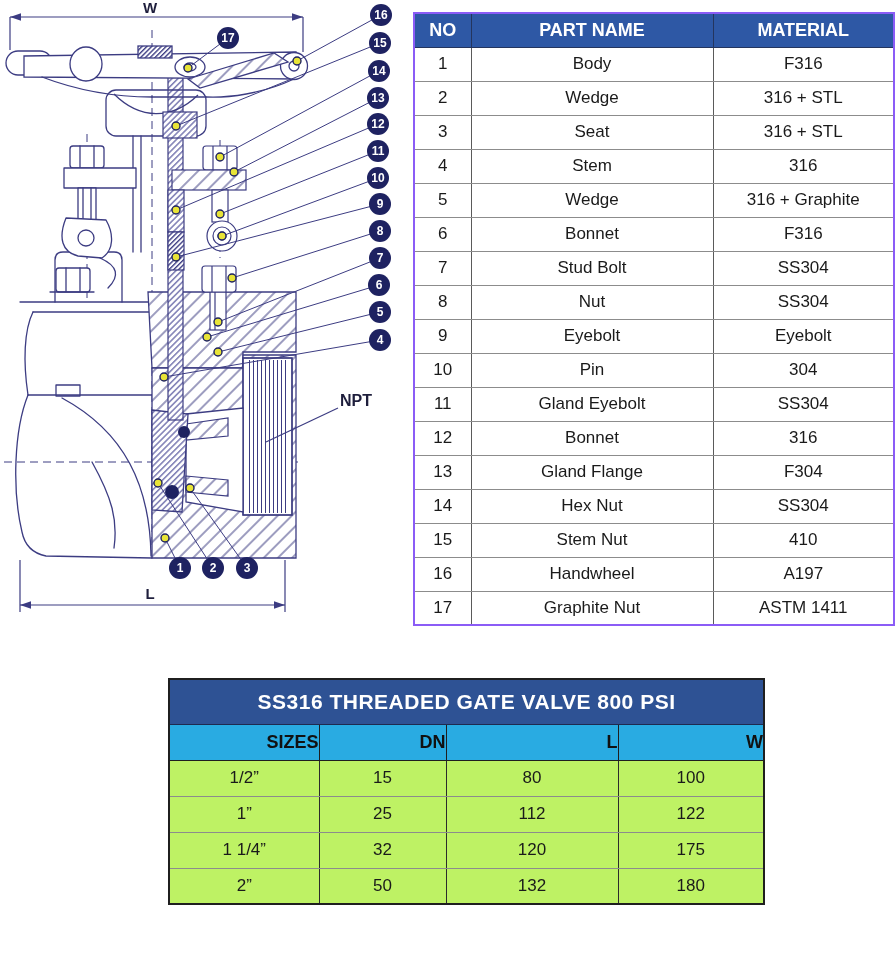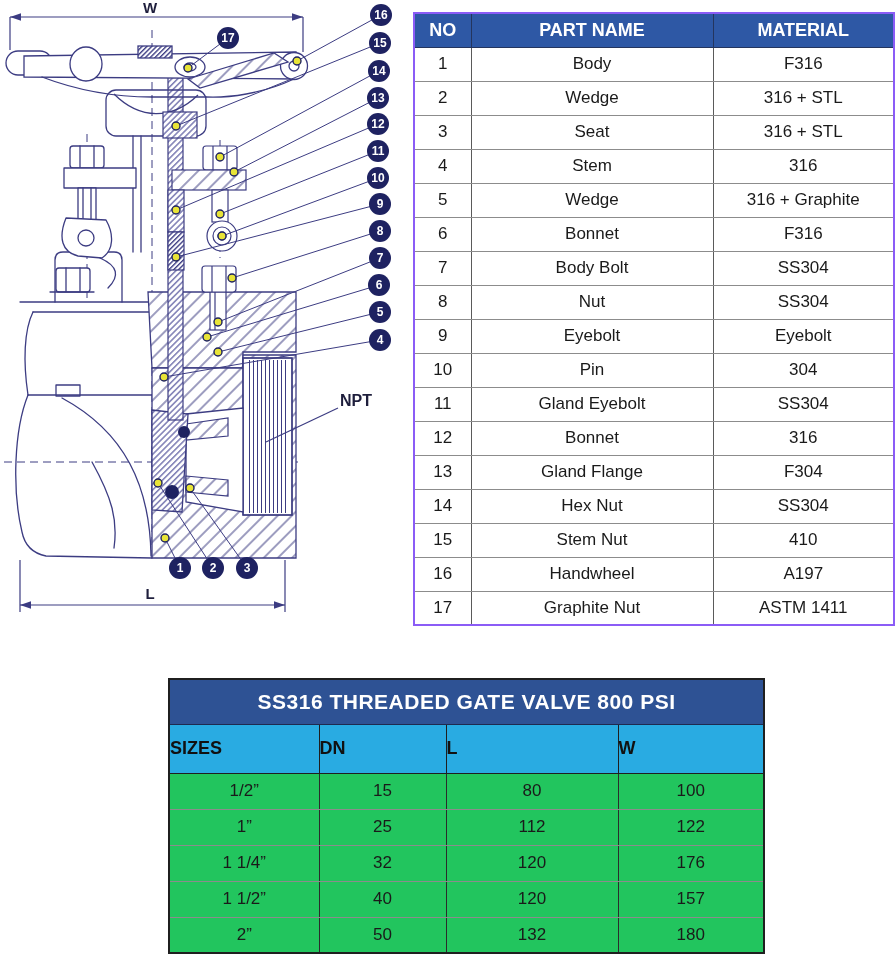--- a/index.html
+++ b/index.html
@@ -53,28 +53,28 @@
   }
   table.sizes td.title{
     background:var(--title-blue);color:#ffffff;
     font-size:21px;font-weight:bold;letter-spacing:.5px;
     height:45px;text-align:center;vertical-align:middle;
     border:1.5px solid #1f2a50;
   }
   table.sizes th{
     background:var(--cyan);color:#111111;
     font-size:18px;font-weight:bold;
-    height:49px;text-align:left;vertical-align:middle;
+    height:36px;text-align:right;vertical-align:middle;
     border:1.5px solid #1f1f1f;
   }
   table.sizes td{
     height:36px;text-align:center;vertical-align:middle;
     border-left:1.5px solid #2b2b2b;border-right:1.5px solid #2b2b2b;
     border-top:1.5px solid #8c8c8c;border-bottom:1.5px solid #8c8c8c;
-    background:#22c55e;
+    background:#bef264;
   }
 </style>
 </head>
 <body>
 
 <div class="page">
 
   <svg class="drawing" viewBox="0 0 410 650">
     <defs>
       <pattern id="hs" width="10" height="10" patternUnits="userSpaceOnUse" patternTransform="rotate(45)">
@@ -352,21 +352,21 @@
           <td>Wedge</td>
           <td>316 + Graphite</td>
         </tr>
         <tr>
           <td>6</td>
           <td>Bonnet</td>
           <td>F316</td>
         </tr>
         <tr>
           <td>7</td>
-          <td>Body Bolt</td>
+          <td>Stud Bolt</td>
           <td>SS304</td>
         </tr>
         <tr>
           <td>8</td>
           <td>Nut</td>
           <td>SS304</td>
         </tr>
         <tr>
           <td>9</td>
           <td>Eyebolt</td>
@@ -443,27 +443,21 @@
         <tr>
           <td>1”</td>
           <td>25</td>
           <td>112</td>
           <td>122</td>
         </tr>
         <tr>
           <td>1 1/4”</td>
           <td>32</td>
           <td>120</td>
-          <td>176</td>
-        </tr>
-        <tr>
-          <td>1 1/2”</td>
-          <td>40</td>
-          <td>120</td>
-          <td>157</td>
+          <td>175</td>
         </tr>
         <tr>
           <td>2”</td>
           <td>50</td>
           <td>132</td>
           <td>180</td>
         </tr>
       </tbody>
   </table>
 

